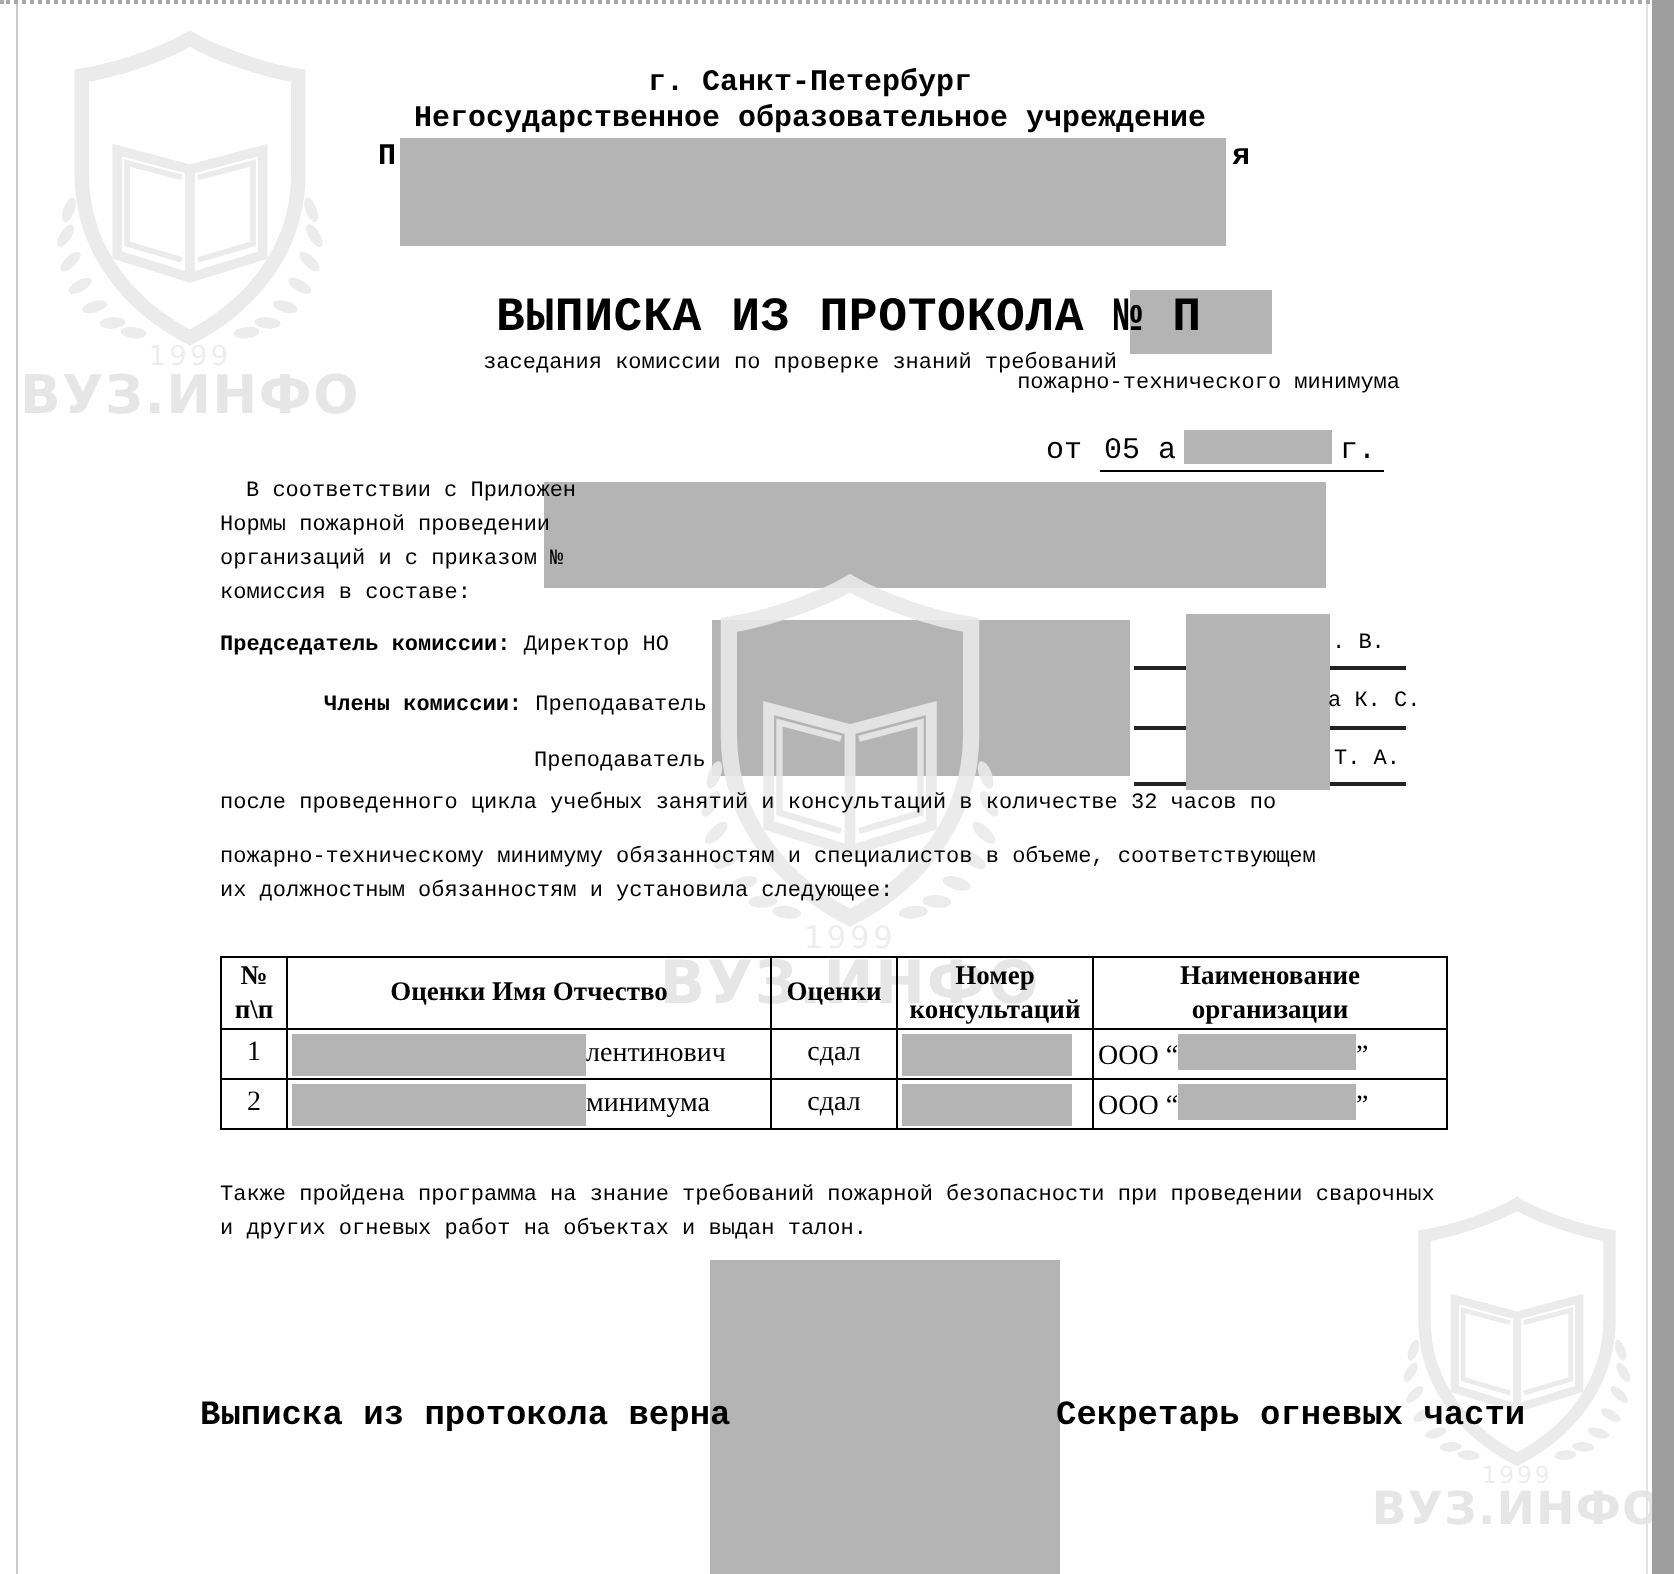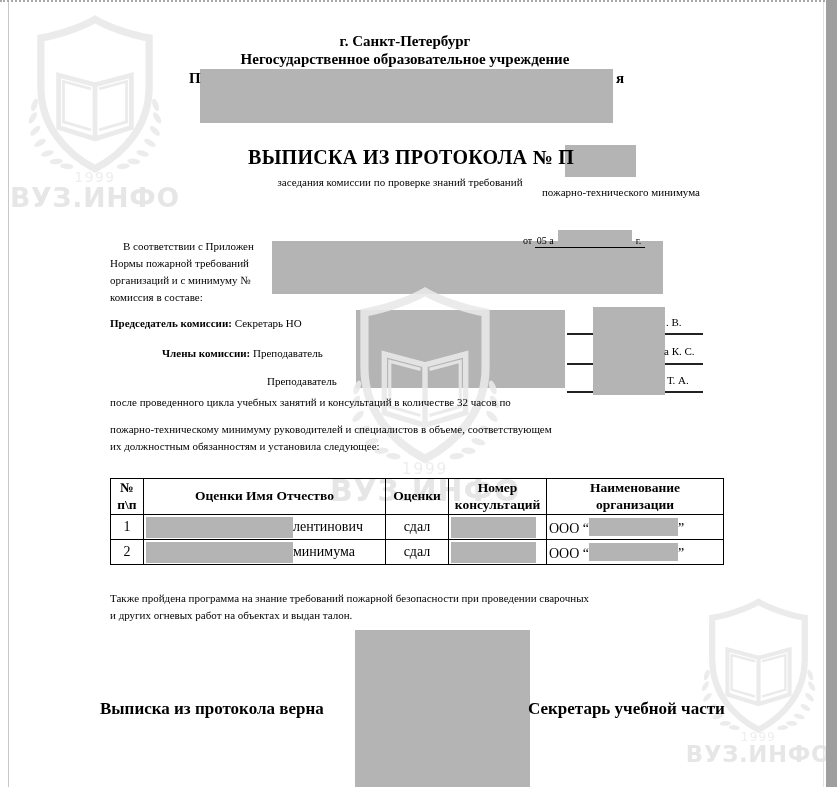--- a/index.html
+++ b/index.html
@@ -20,28 +20,28 @@
   .box-high{background:#b4b4b4;z-index:4;}
   .redact{display:inline-block;background:#b4b4b4;vertical-align:middle;}
   
   .wm{z-index:2;opacity:.9;}
   .wm svg{display:block;}
   .wm-stroke{fill:none;stroke:#e9e9e9;}
   .wm-leaf{fill:#eaeaea;}
   .wm-year{fill:#ececec;font-family:"DejaVu Sans",sans-serif;letter-spacing:2px;}
   .wm-brand{fill:#e4e4e4;font-family:"DejaVu Sans",sans-serif;font-weight:bold;letter-spacing:1px;}
   
-  .txt{z-index:3;white-space:nowrap;}
+  .txt{z-index:3;white-space:nowrap;font-family:Liberation Mono, monospace;}
   .b{font-weight:bold;margin-top:32px;}
   .center{text-align:center;}
   .f14{font-size:11px;}
   .hdr{font-size:15px;font-weight:bold;}
-  .title{font-size:20px;font-weight:bold;letter-spacing:.3px;}
+  .title{font-size:24px;font-weight:bold;letter-spacing:.3px;}
   .sigline{height:2px;background:#222;z-index:3;}
-  .dateline{font-size:10px;margin-top:15px;}
+  .dateline{font-size:15px;}
   .dl-under{border-bottom:1px solid #000;padding:0 4px 1px 2px;}
   .dl-under .redact{width:74px;height:17px;vertical-align:-3px;margin:0 4px;}
   
   table.doc{border-collapse:collapse;table-layout:fixed;width:613px;z-index:3;position:absolute;left:110px;top:478px;background:transparent;}
   table.doc td,table.doc th{border:1px solid #000;padding:0 2px;font-size:14px;overflow:hidden;}
   table.doc th{font-weight:bold;text-align:center;line-height:1.2;font-size:13.5px;}
   .th-row{height:36px;}
   .d-row{height:25px;}
   .cell-c{text-align:center;}
   .name-box{width:147px;height:21px;}
@@ -156,37 +156,37 @@
 <div class="abs txt title" style="left:248px;top:146px;">ВЫПИСКА ИЗ ПРОТОКОЛА  № П</div>
 <div class="abs txt f14 center" style="left:100px;top:176px;width:600px;">заседания комиссии по проверке знаний требований</div>
 <div class="abs txt f14 center" style="left:100px;top:186px;width:600px;text-align:right;">пожарно-технического минимума</div>
 
 <div class="abs txt dateline" style="left:523px;top:215px;">
   <span>от</span>
   <span class="dl-under"><span>05 а</span><span class="redact"></span><span>г.</span></span>
 </div>
 
 <div class="abs txt f14" style="left:123px;top:240px;text-align:right;">В соответствии с Приложен</div>
-<div class="abs txt f14" style="left:110px;top:257px;">Нормы пожарной требований</div>
-<div class="abs txt f14" style="left:110px;top:274px;">организаций и с минимуму №</div>
+<div class="abs txt f14" style="left:110px;top:257px;">Нормы пожарной проведении</div>
+<div class="abs txt f14" style="left:110px;top:274px;">организаций и с приказом №</div>
 <div class="abs txt f14" style="left:110px;top:291px;">комиссия в составе:</div>
 
-<div class="abs txt f14" style="left:110px;top:317px;"><span class="b">Председатель комиссии:</span><span> Секретарь НО</span></div>
+<div class="abs txt f14" style="left:110px;top:317px;"><span class="b">Председатель комиссии:</span><span> Директор НО</span></div>
 <div class="abs txt f14" style="left:162px;top:347px;"><span class="b">Члены комиссии:</span><span> Преподаватель</span></div>
 <div class="abs txt f14" style="left:267px;top:375px;">Преподаватель</div>
 
 <div class="abs sigline" style="left:567px;top:333px;width:136px;"></div>
 <div class="abs sigline" style="left:567px;top:363px;width:136px;"></div>
 <div class="abs sigline" style="left:567px;top:391px;width:136px;"></div>
 <span class="abs txt f14" style="left:666px;top:316px;z-index:5;">. В.</span>
 <span class="abs txt f14" style="left:664px;top:345px;z-index:5;">а К. С.</span>
 <span class="abs txt f14" style="left:667px;top:374px;z-index:5;">Т. А.</span>
 
 <div class="abs txt f14" style="left:110px;top:396px;">после проведенного цикла учебных занятий и консультаций в количестве 32 часов по</div>
-<div class="abs txt f14" style="left:110px;top:423px;">пожарно-техническому минимуму руководителей и специалистов в объеме, соответствующем</div>
+<div class="abs txt f14" style="left:110px;top:423px;">пожарно-техническому минимуму обязанностям и специалистов в объеме, соответствующем</div>
 <div class="abs txt f14" style="left:110px;top:440px;">их должностным обязанностям и установила следующее:</div>
 
 <table class="doc">
   <colgroup>
     <col style="width:33px">
       <col style="width:242px">
       <col style="width:63px">
       <col style="width:98px">
       <col style="width:177px">
   </colgroup>
@@ -225,13 +225,13 @@
     <td><span class="redact cert-box"></span></td>
     <td><span>ООО “</span><span class="redact org-box"></span><span>”</span></td>
   </tr>
 </tbody>
   </table>
 
 <div class="abs txt f14" style="left:110px;top:592px;">Также пройдена программа на знание требований пожарной безопасности при проведении сварочных</div>
 <div class="abs txt f14" style="left:110px;top:609px;">и других огневых работ на объектах и выдан талон.</div>
 
 <div class="abs txt bigsig" style="left:100px;top:699px;">Выписка из протокола верна</div>
-<div class="abs txt bigsig" style="left:528px;top:699px;">Секретарь учебной части</div>
+<div class="abs txt bigsig" style="left:528px;top:699px;">Секретарь огневых части</div>
 
 </body></html>

